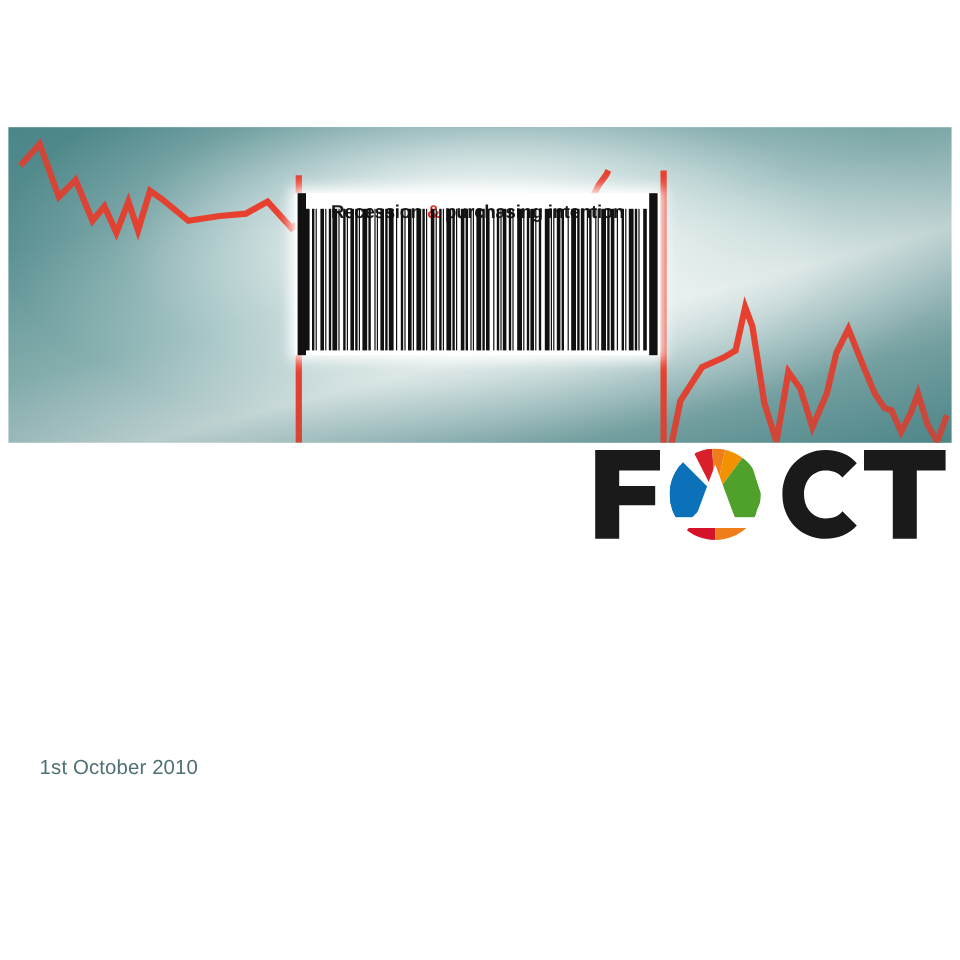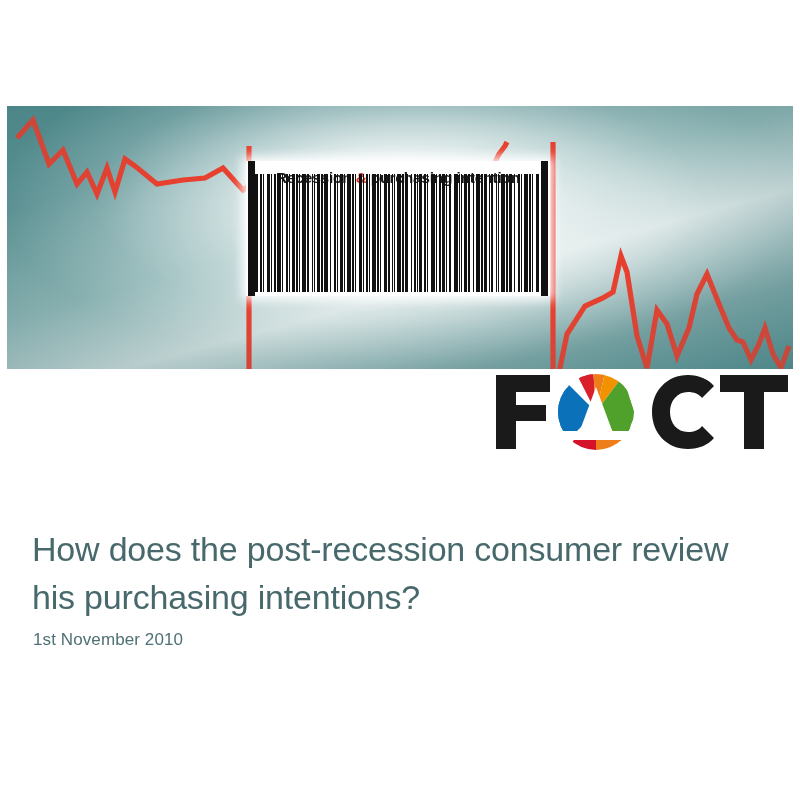--- a/index.html
+++ b/index.html
@@ -380,16 +380,15 @@
           L 222,15
           C 216,8 207,4 196,4 Z"></path>
       </g>
 
       <g>
         <path fill="#1a1a1a" d="M 228,4 L 296,4 L 296,21 L 272,21 L 272,78 L 252,78 L 252,21 L 228,21 Z"></path>
       </g>
     </svg>
   </div>
 
-  <div id="title">How does the post-recession consumer review his purchasing intentions?</div>
-  <div id="subtitle">1st November 2010</div>
+  <div id="subtitle">1st October 2010</div>
 
 </div>
 
 </body></html>

